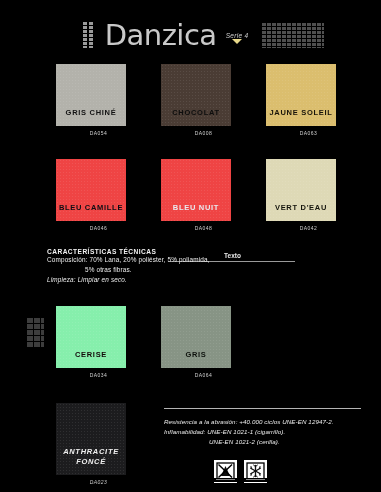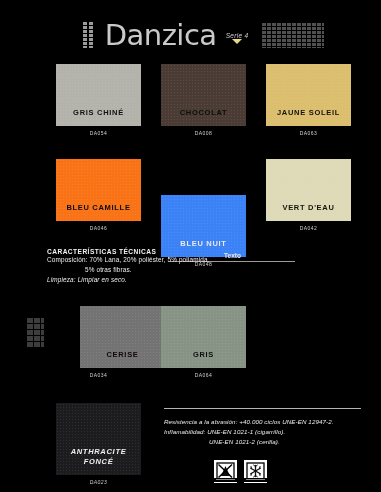--- a/index.html
+++ b/index.html
@@ -58,21 +58,21 @@
   
   .row{
     position:absolute;left:0;width:381px;
     display:flex;justify-content:flex-start;
   }
   .row .spacer{width:56px;flex:0 0 56px;}
   .cell{
     width:85px;flex:0 0 85px;margin-right:20px;
   }
   .sw{
-    width:85px;height:62px;position:relative;
+    width:70px;height:62px;position:relative;
     display:flex;align-items:flex-end;justify-content:center;
   }
   .sw::after{
     content:"";position:absolute;inset:0;pointer-events:none;
     background-image:
       radial-gradient(rgba(255,255,255,.10) 0.5px, transparent 0.6px),
       radial-gradient(rgba(0,0,0,.12) 0.5px, transparent 0.6px);
     background-size:3px 3px, 4px 4px;
     background-position:0 0, 2px 1px;
     opacity:.85;
@@ -190,27 +190,27 @@
       <div class="sw" id="s02" style="background: rgb(219, 190, 110); align-items: flex-end;">
         <div class="sw-name" id="n02" style="color: rgb(24, 19, 10);">JAUNE SOLEIL</div>
       </div>
       <div class="sw-code">DA063</div>
     </div>
   </div>
 
   <div class="row" style="top:159px">
     <div class="spacer"></div>
     <div class="cell">
-      <div class="sw" id="s10" style="background: #f97316;">
+      <div class="sw" id="s10" style="background: #ef4444;">
         <div class="sw-name" id="n10" style="color: rgb(14, 14, 20);">BLEU CAMILLE</div>
       </div>
       <div class="sw-code">DA046</div>
     </div>
     <div class="cell">
-      <div class="sw" id="s11" style="background: #3b82f6; margin-top: 36px;">
+      <div class="sw" id="s11" style="background: #ef4444;">
         <div class="sw-name" id="n11" style="color: rgb(233, 233, 239);">BLEU NUIT</div>
       </div>
       <div class="sw-code">DA048</div>
     </div>
     <div class="cell">
       <div class="sw" id="s12" style="background: rgb(222, 217, 182);">
         <div class="sw-name" id="n12" style="color: rgb(20, 20, 12);">VERT D'EAU</div>
       </div>
       <div class="sw-code">DA042</div>
     </div>
@@ -227,21 +227,21 @@
     <div class="tech-line indent">5% otras fibras.</div>
     <div class="tech-line ital">Limpieza: Limpiar en seco.</div>
   </div>
 
   <div class="mini-grid"></div>
   <div class="dotline"></div>
 
   <div class="row" style="top:306px">
     <div class="spacer"></div>
     <div class="cell">
-      <div class="sw" id="s20" style="background: #737373; margin-left: 24px;">
+      <div class="sw" id="s20" style="background: #86efac;">
         <div class="sw-name" id="n20" style="color: rgb(18, 7, 8);">CERISE</div>
       </div>
       <div class="sw-code">DA034</div>
     </div>
     <div class="cell">
       <div class="sw" id="s22" style="background: rgb(135, 148, 133);">
         <div class="sw-name" id="n22" style="color: rgb(14, 18, 13);">GRIS</div>
       </div>
       <div class="sw-code">DA064</div>
     </div>

